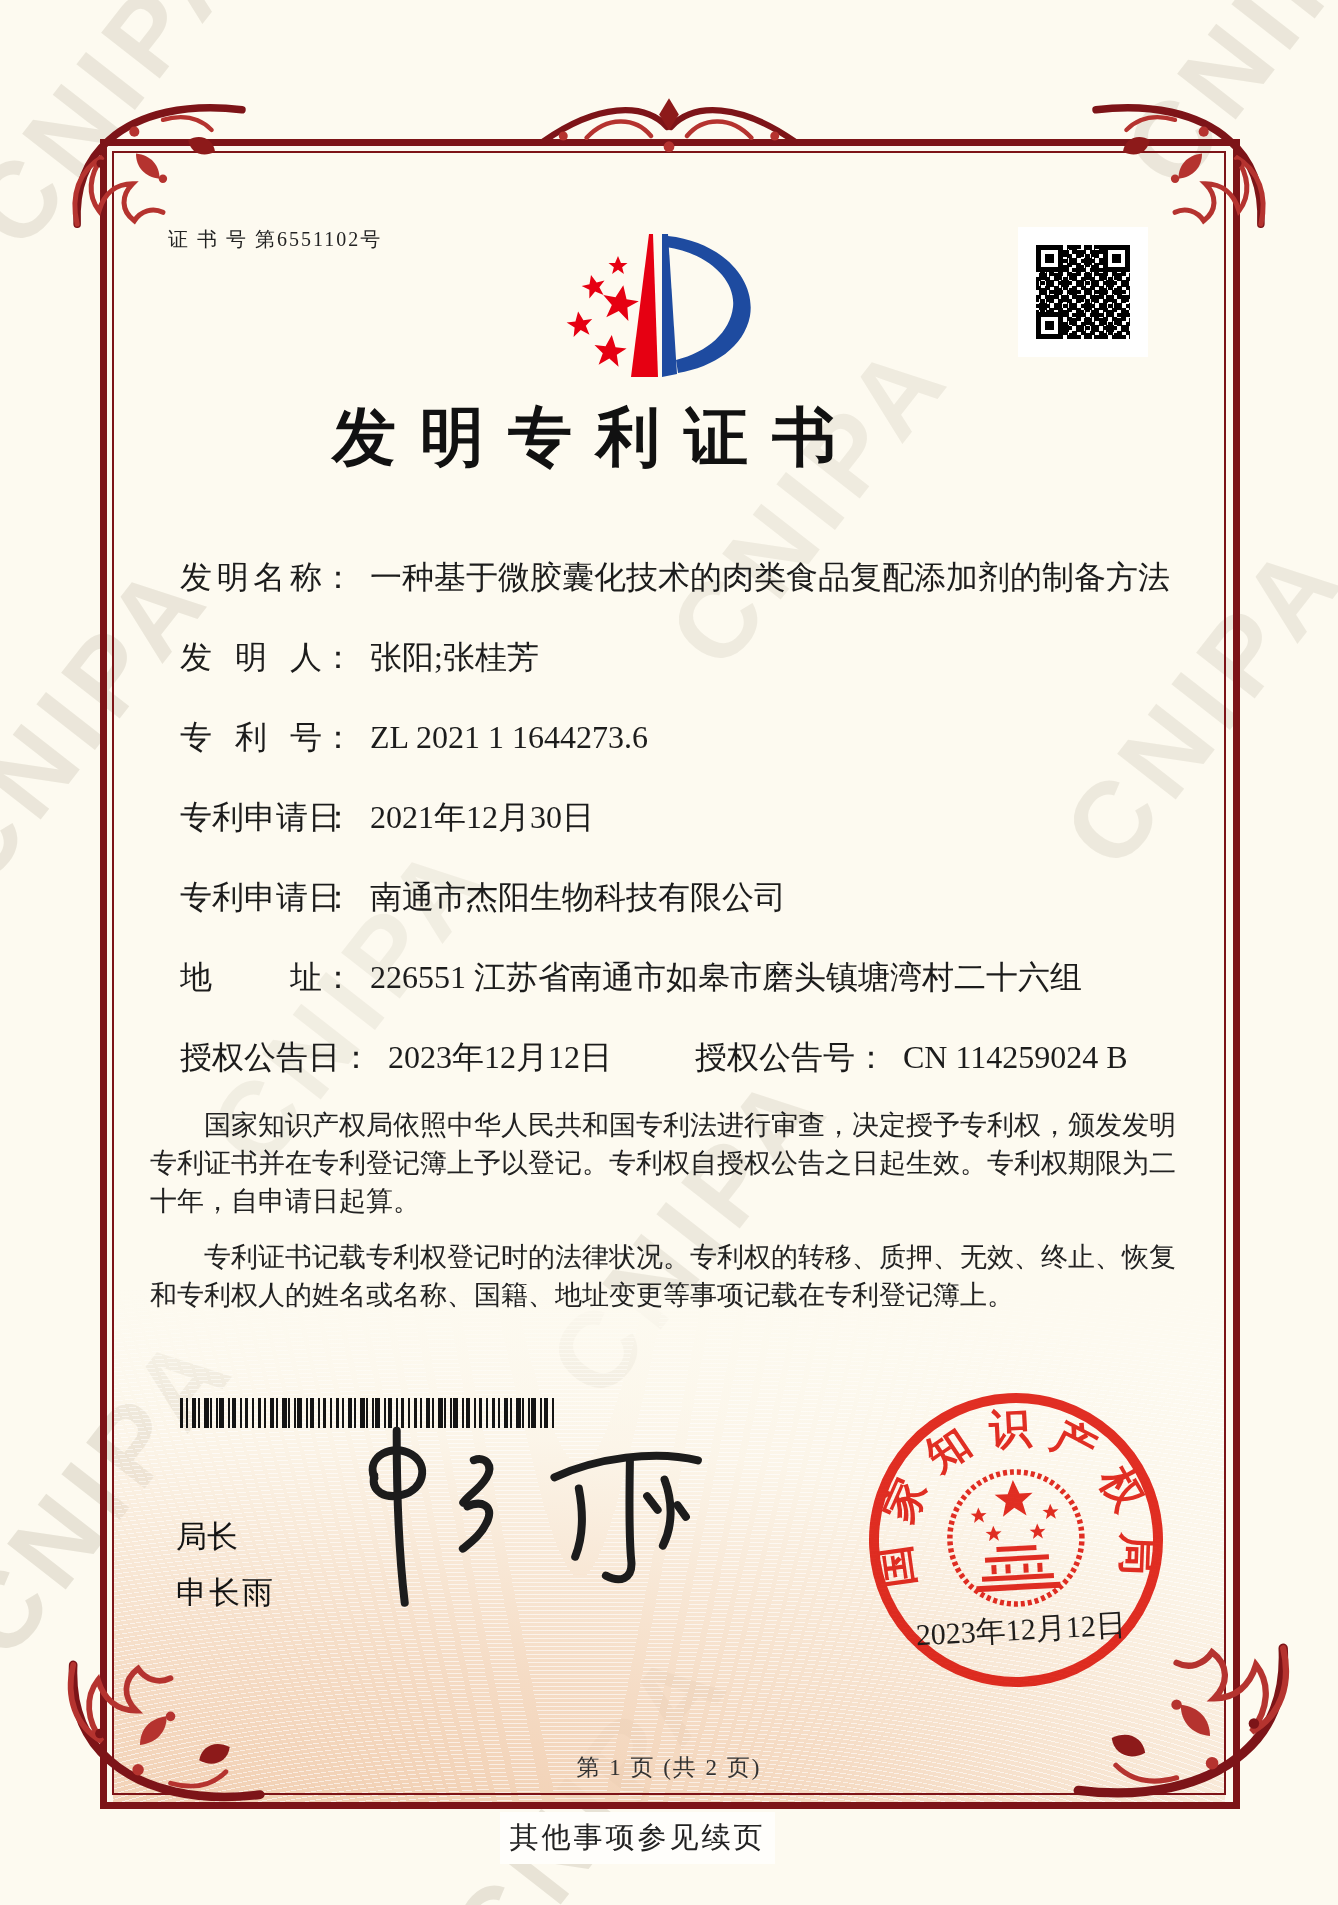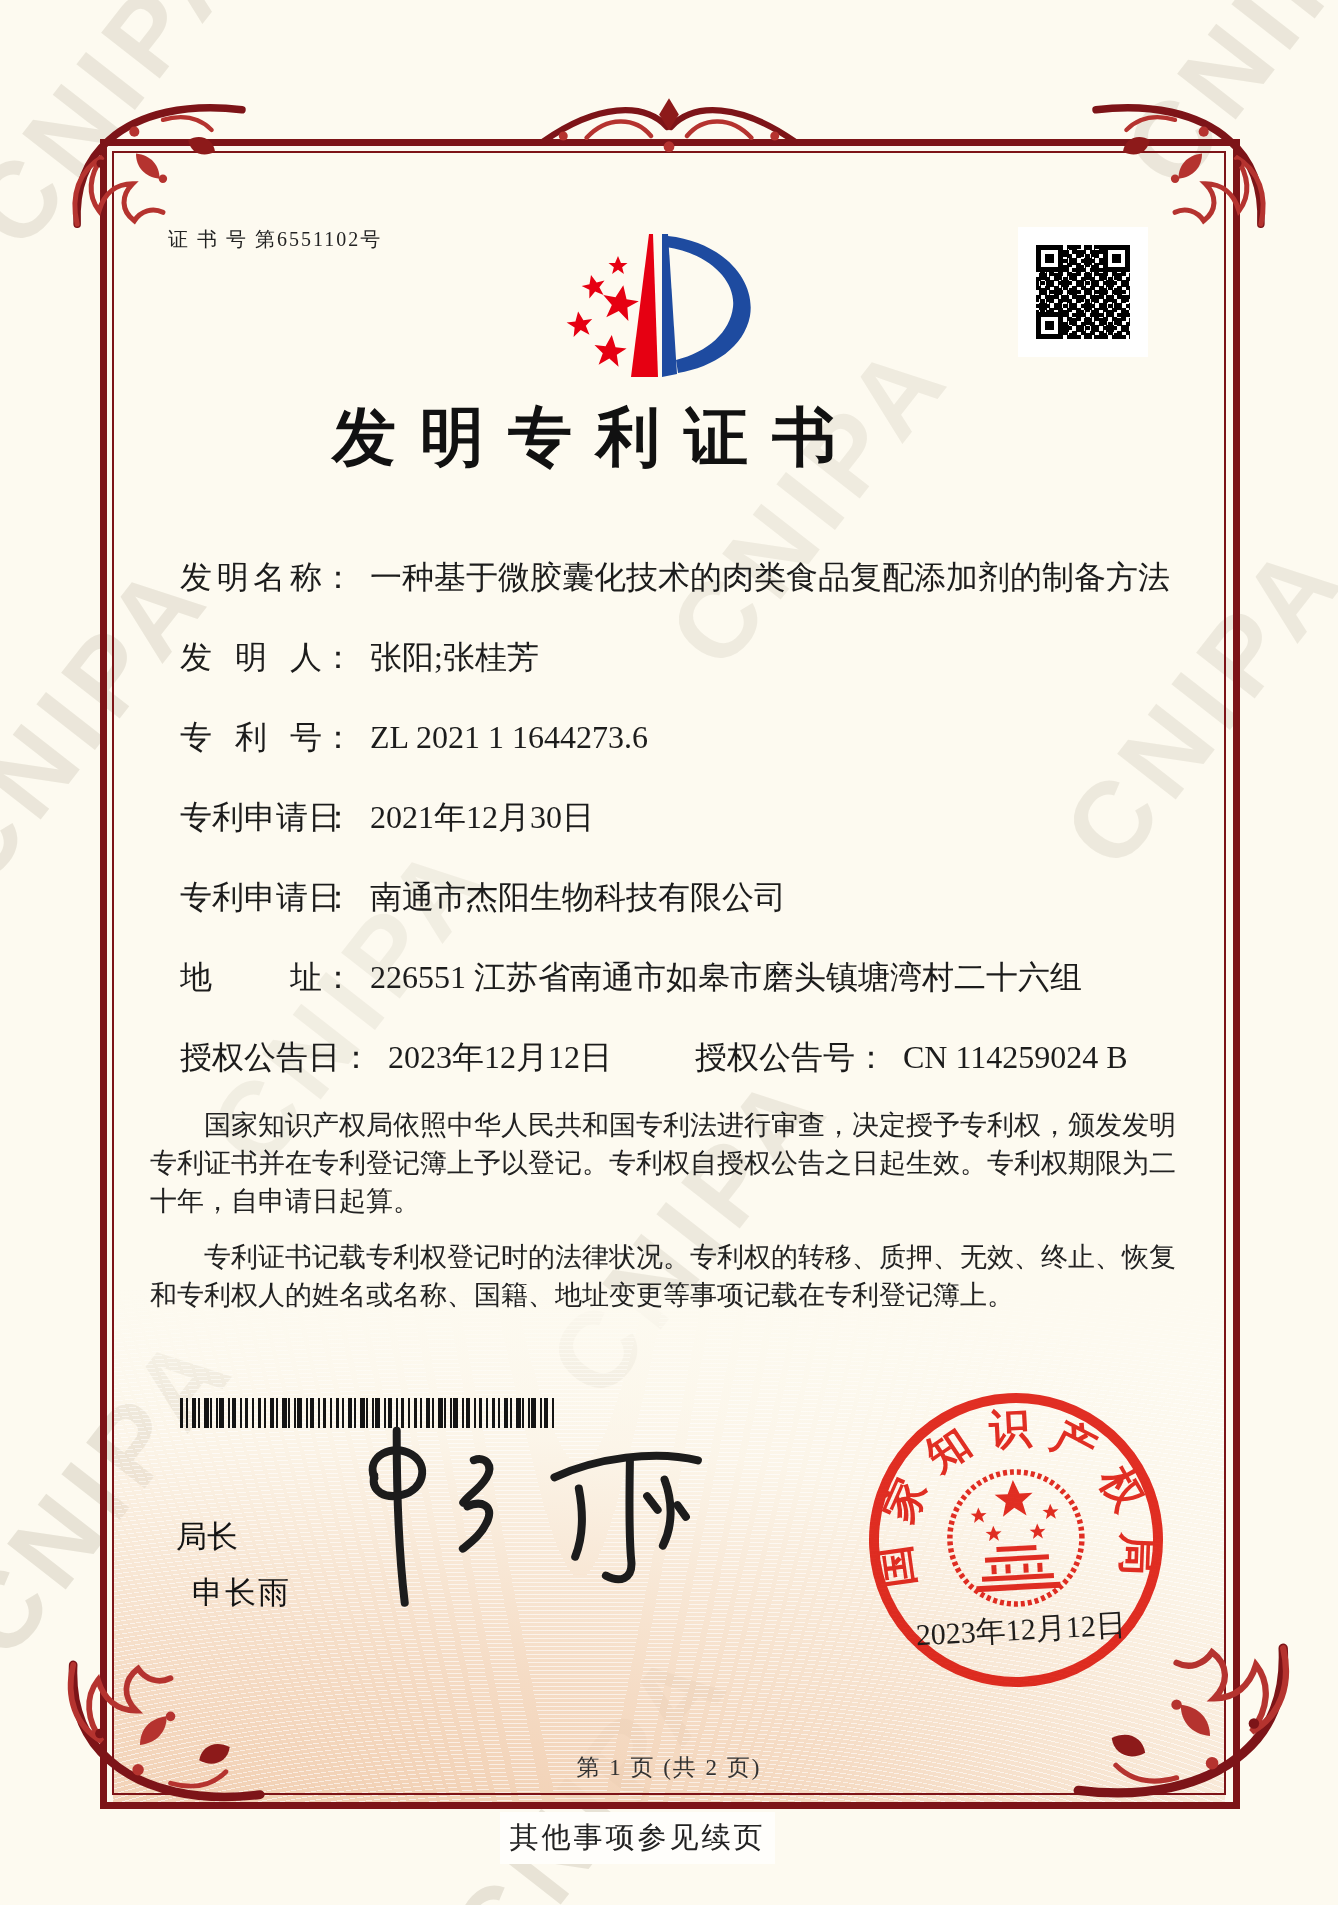--- a/index.html
+++ b/index.html
@@ -68,21 +68,21 @@
   .grant2{position:absolute;left:499px;top:0;margin-left:16px;}
   
   .body-text{position:absolute;left:150px;top:1106px;width:1042px;font-size:27px;line-height:38px;color:#222;}
   .body-text p{margin:0 0 18px 0;text-indent:2em;}
   
   .barcode{position:absolute;left:180px;top:1398px;width:376px;height:30px;
     background:
       repeating-linear-gradient(90deg,#141414 0 2px, rgba(0,0,0,0) 2px 6px),
       repeating-linear-gradient(90deg,#141414 0 3px, rgba(0,0,0,0) 3px 13px);}
   .director-title{position:absolute;left:176px;top:1516px;font-family:Liberation Serif, serif;font-size:31px;color:#141414;}
-  .director-name{position:absolute;left:192px;top:1572px;font-family:"Liberation Sans","DejaVu Sans",sans-serif;font-size:31px;color:#141414;letter-spacing:2px;}
+  .director-name{position:absolute;left:176px;top:1572px;font-family:"Liberation Sans","DejaVu Sans",sans-serif;font-size:31px;color:#141414;letter-spacing:2px;}
   .signature{position:absolute;left:348px;top:1420px;width:380px;height:205px;transform:rotate(-2deg);}
   .seal{position:absolute;left:862px;top:1386px;width:308px;height:308px;mix-blend-mode:multiply;opacity:.96;transform:rotate(-3deg);}
   .page-info{position:absolute;left:0;top:1752px;width:1338px;text-align:center;font-size:23px;color:#333;letter-spacing:2px;}
   .cont-box{position:absolute;left:500px;top:1812px;width:275px;height:52px;background:#fffefb;
     display:flex;align-items:center;justify-content:center;font-size:29px;letter-spacing:3px;color:#222;}
 </style>
 </head>
 <body>
 
 <div class="page">

